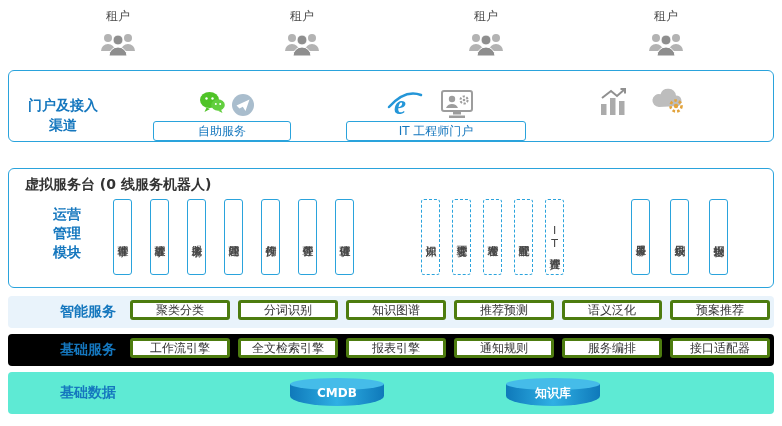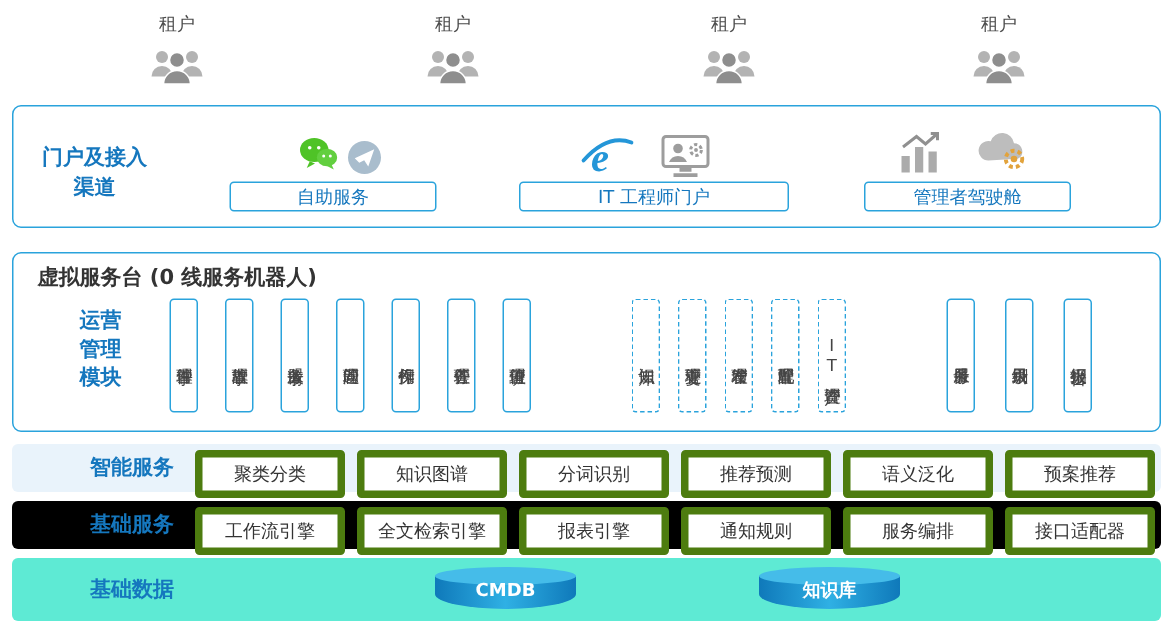--- a/index.html
+++ b/index.html
@@ -6,21 +6,21 @@
   html,body { background:#fff; }
   body { font-family:"DejaVu Sans","Liberation Sans",sans-serif; }
   .canvas { position:relative; width:782px; height:426px; background:#fff; overflow:hidden; }
 
   
   .tenant { position:absolute; top:8px; width:80px; display:flex; flex-direction:column; align-items:center; gap:5px; }
   .tenant-label { font-size:12px; color:#4a4a4a; }
 
   
   .section { position:absolute; left:8px; width:766px; border:1.5px solid #2aa3dc; border-radius:6px; background:#fff; }
-  .portal { top:70px; height:82px; }
+  .portal { top:70px; height:72px; }
   .desk { top:168px; height:120px; }
   .side-label { position:absolute; color:#1577be; font-weight:bold; font-size:14px; text-align:center; }
   .portal-label { left:8px; top:24px; width:92px; line-height:20px; }
   .desk-label { left:26px; top:36px; width:64px; line-height:19px; }
   .pbtn { position:absolute; top:50px; height:20px; border:1px solid #2aa3dc; border-radius:3px; background:#fff;
           color:#1577be; font-size:12px; display:flex; align-items:center; justify-content:center; }
   .icon { position:absolute; }
   .desk-title { position:absolute; top:7px; left:16px; width:100%; text-align:left; font-size:14px; font-weight:bold; color:#333; }
 
   
@@ -34,21 +34,21 @@
   .vbox.dashed { border-style:dashed; }
 
   
   .row { position:absolute; left:8px; width:766px; border-radius:4px; }
   .row-smart { top:296px; height:32px; background:#e9f3fb; }
   .row-basic { top:334px; height:32px; background:#000000; }
   .row-data  { top:372px; height:42px; background:#5eead4; }
   .row-label { position:absolute; left:24px; top:0; height:100%; display:flex; align-items:center;
                font-size:14px; font-weight:bold; color:#1577be;margin-left:28px; }
   .chipset { position:absolute; left:122px; top:4px; display:flex; gap:8px; }
-  .chip { width:100px; height:32px; background:#fff; border:5px solid #4d7c0f; border-radius:3px;
+  .chip { width:100px; height:20px; background:#fff; border:3px solid #4d7c0f; border-radius:3px;
           color:#333; font-size:12px; display:flex; align-items:center; justify-content:center; }
 
   
   .cylinder { position:absolute; top:384px; width:94px; height:22px;
               background:linear-gradient(90deg,#0f79ba,#2fb0e4 50%,#0f79ba);
               border-radius:0 0 47px 47px / 0 0 10px 10px;
               display:flex; align-items:center; justify-content:center; }
   .cylinder::before { content:""; position:absolute; top:-6px; left:0; width:100%; height:12px;
                       background:#45bce9; border-radius:50%; }
   .cylinder span { position:relative; z-index:1; color:#fff; font-size:12px; font-weight:bold; margin-top:-4px; }
@@ -162,21 +162,20 @@
       <path d="M22.5 2 h4.5 v4.5" fill="none" stroke="#909090" stroke-width="2"></path>
     </svg>
     <svg class="icon" style="left:640px;top:14px" width="38" height="30" viewBox="0 0 38 30">
       <path d="M10 22 a6.5 6.5 0 1 1 1.5-12.8 A8 8 0 0 1 27 10.5 a5.5 5.5 0 0 1 2.5 10.4 z" fill="#bdbdbd"></path>
       <circle cx="27" cy="21" r="5.5" fill="none" stroke="#e2a33c" stroke-width="2.6" stroke-dasharray="2.6 2.1"></circle>
       <circle cx="27" cy="21" r="2.2" fill="#e2a33c"></circle>
     </svg>
 
     <div class="pbtn" style="left:144px;width:138px">自助服务</div>
     <div class="pbtn" style="left:337px;width:180px">IT 工程师门户</div>
-    <div class="pbtn" style="left:567px;width:138px">管理者驾驶舱</div>
   </div>
 
   <div class="section desk">
     <div class="desk-title">虚拟服务台 (0 线服务机器人)</div>
     <div class="side-label desk-label">
       <div>运营</div>
       <div>管理</div>
       <div>模块</div>
     </div>
 
@@ -232,22 +231,22 @@
       <div class="vbox">
           <span>级别报告</span>
         </div>
     </div>
   </div>
 
   <div class="row row-smart">
     <div class="row-label">智能服务</div>
     <div class="chipset">
       <div class="chip">聚类分类</div>
+      <div class="chip">分词识别</div>
       <div class="chip">知识图谱</div>
-      <div class="chip">分词识别</div>
       <div class="chip">推荐预测</div>
       <div class="chip">语义泛化</div>
       <div class="chip">预案推荐</div>
     </div>
   </div>
 
   <div class="row row-basic">
     <div class="row-label">基础服务</div>
     <div class="chipset">
       <div class="chip">工作流引擎</div>

